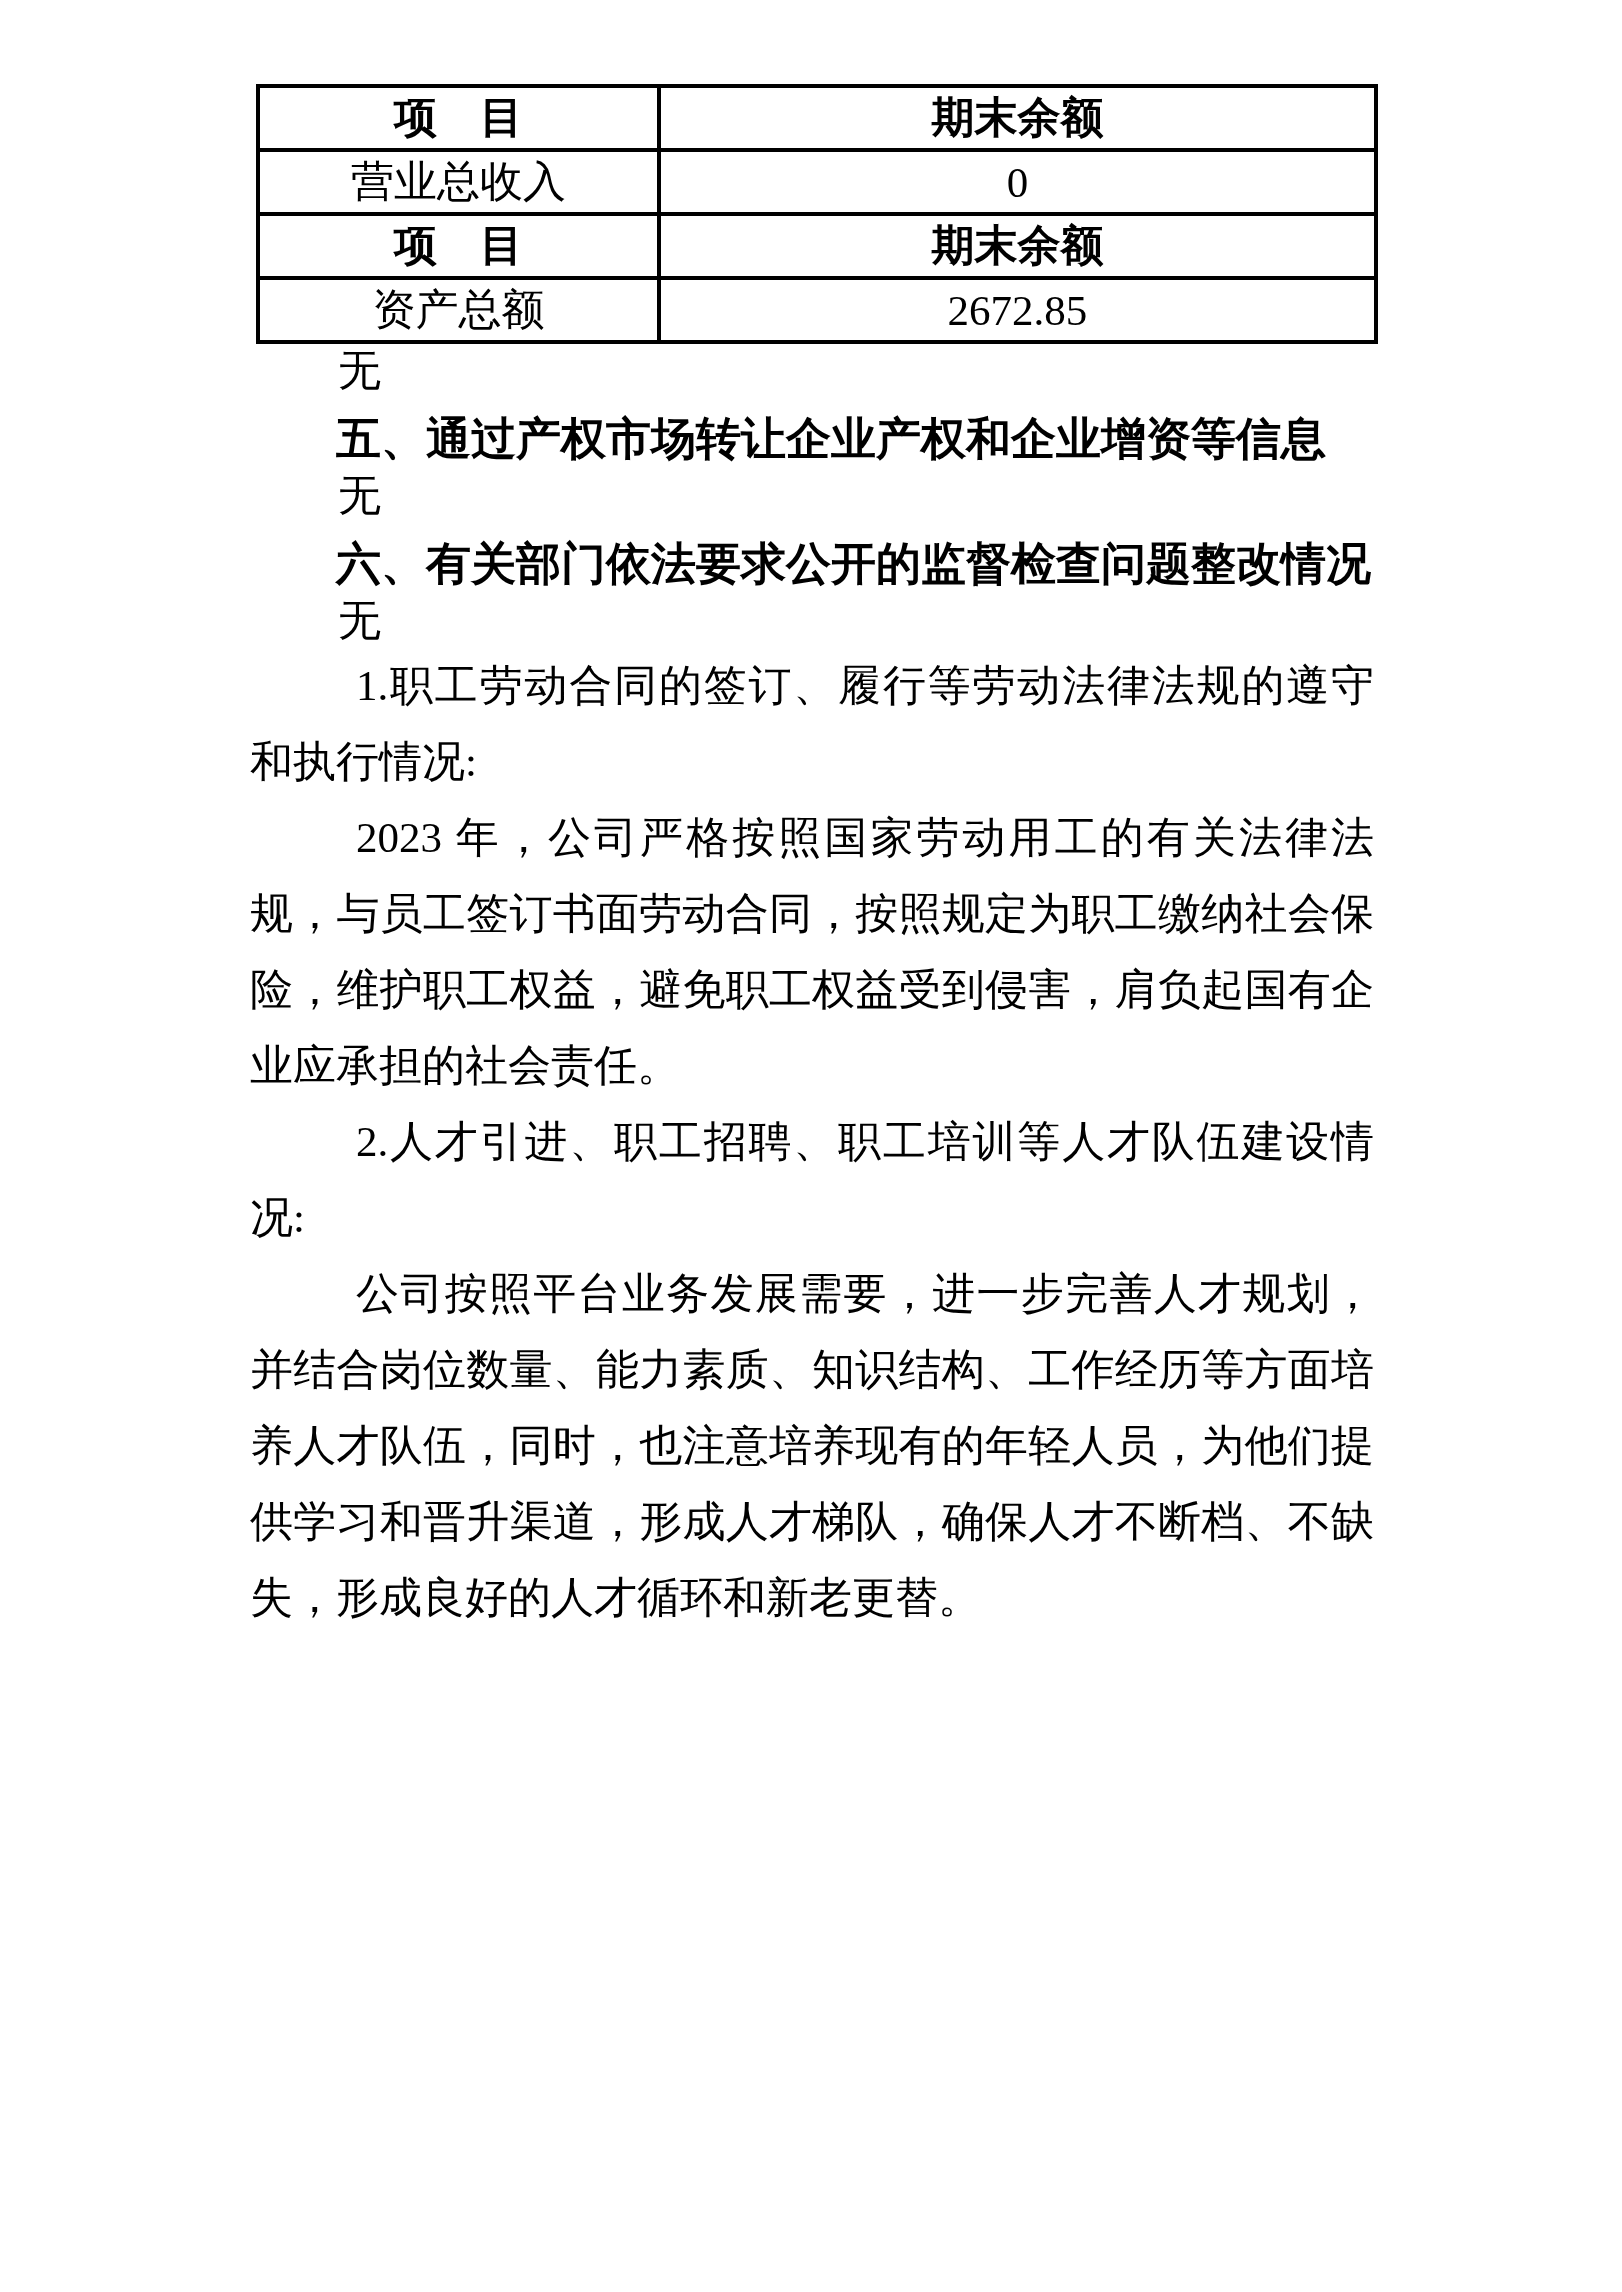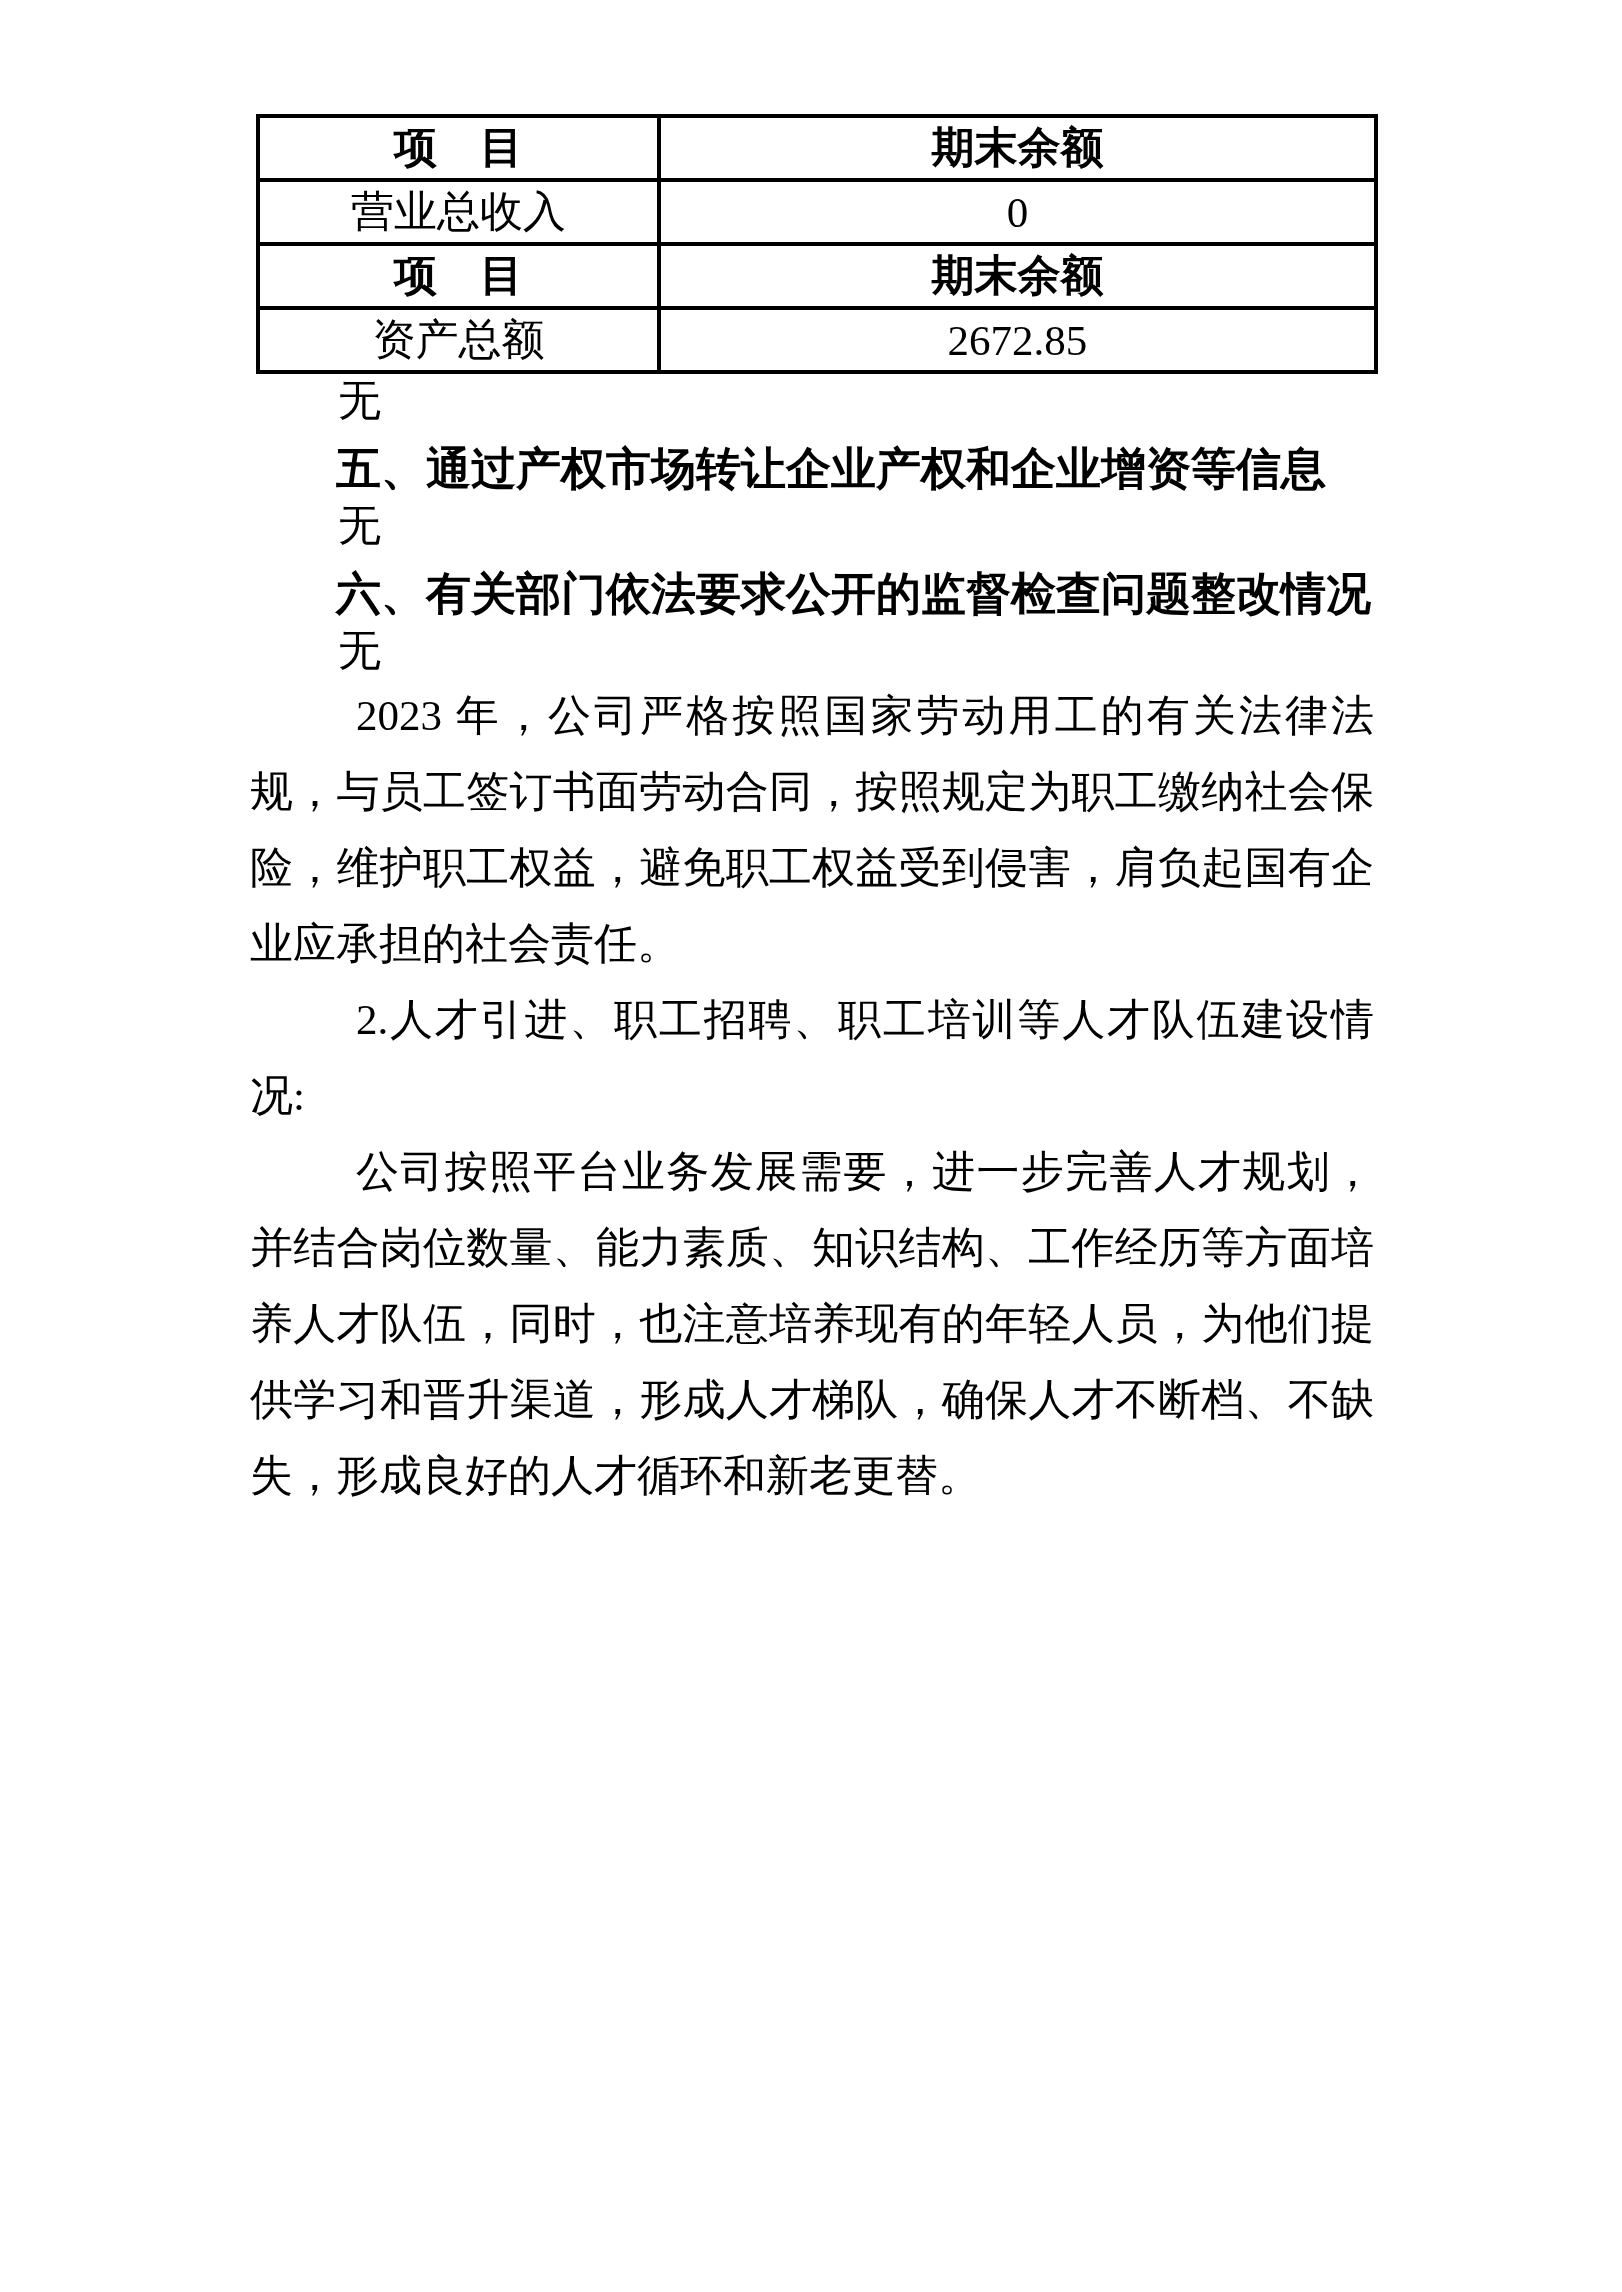--- a/index.html
+++ b/index.html
@@ -6,21 +6,21 @@
     .page {
       position: relative;
       width: 1622px;
       height: 2293px;
       background: #ffffff;
       color: #000000;
       font-family: "Liberation Serif", "DejaVu Serif", serif;
       overflow: hidden;
     }
     .content {
-      padding: 114px 248px 0 250px;
+      padding: 84px 248px 0 250px;
     }
     table.fin {
       border-collapse: collapse;
       table-layout: fixed;
       width: 1118px;
       margin-left: 5.9px;
     }
     table.fin col.c1 { width: 401px; }
     table.fin col.c2 { width: 717px; }
     table.fin td {
@@ -96,20 +96,21 @@
       <h2 class="hd">五、通过产权市场转让企业产权和企业增资等信息</h2>
       <p class="wu">无</p>
     </section>
 
     <section>
       <h2 class="hd">六、有关部门依法要求公开的监督检查问题整改情况</h2>
       <p class="wu">无</p>
     </section>
 
     <section>
+      <p class="body">1.职工劳动合同的签订、履行等劳动法律法规的遵守和执行情况:</p>
       <p class="body">2023 年，公司严格按照国家劳动用工的有关法律法规，与员工签订书面劳动合同，按照规定为职工缴纳社会保险，维护职工权益，避免职工权益受到侵害，肩负起国有企业应承担的社会责任。</p>
       <p class="body">2.人才引进、职工招聘、职工培训等人才队伍建设情况:</p>
       <p class="body">公司按照平台业务发展需要，进一步完善人才规划，并结合岗位数量、能力素质、知识结构、工作经历等方面培养人才队伍，同时，也注意培养现有的年轻人员，为他们提供学习和晋升渠道，形成人才梯队，确保人才不断档、不缺失，形成良好的人才循环和新老更替。</p>
     </section>
 
   </div>
 </div>
 
 
 </body></html>

